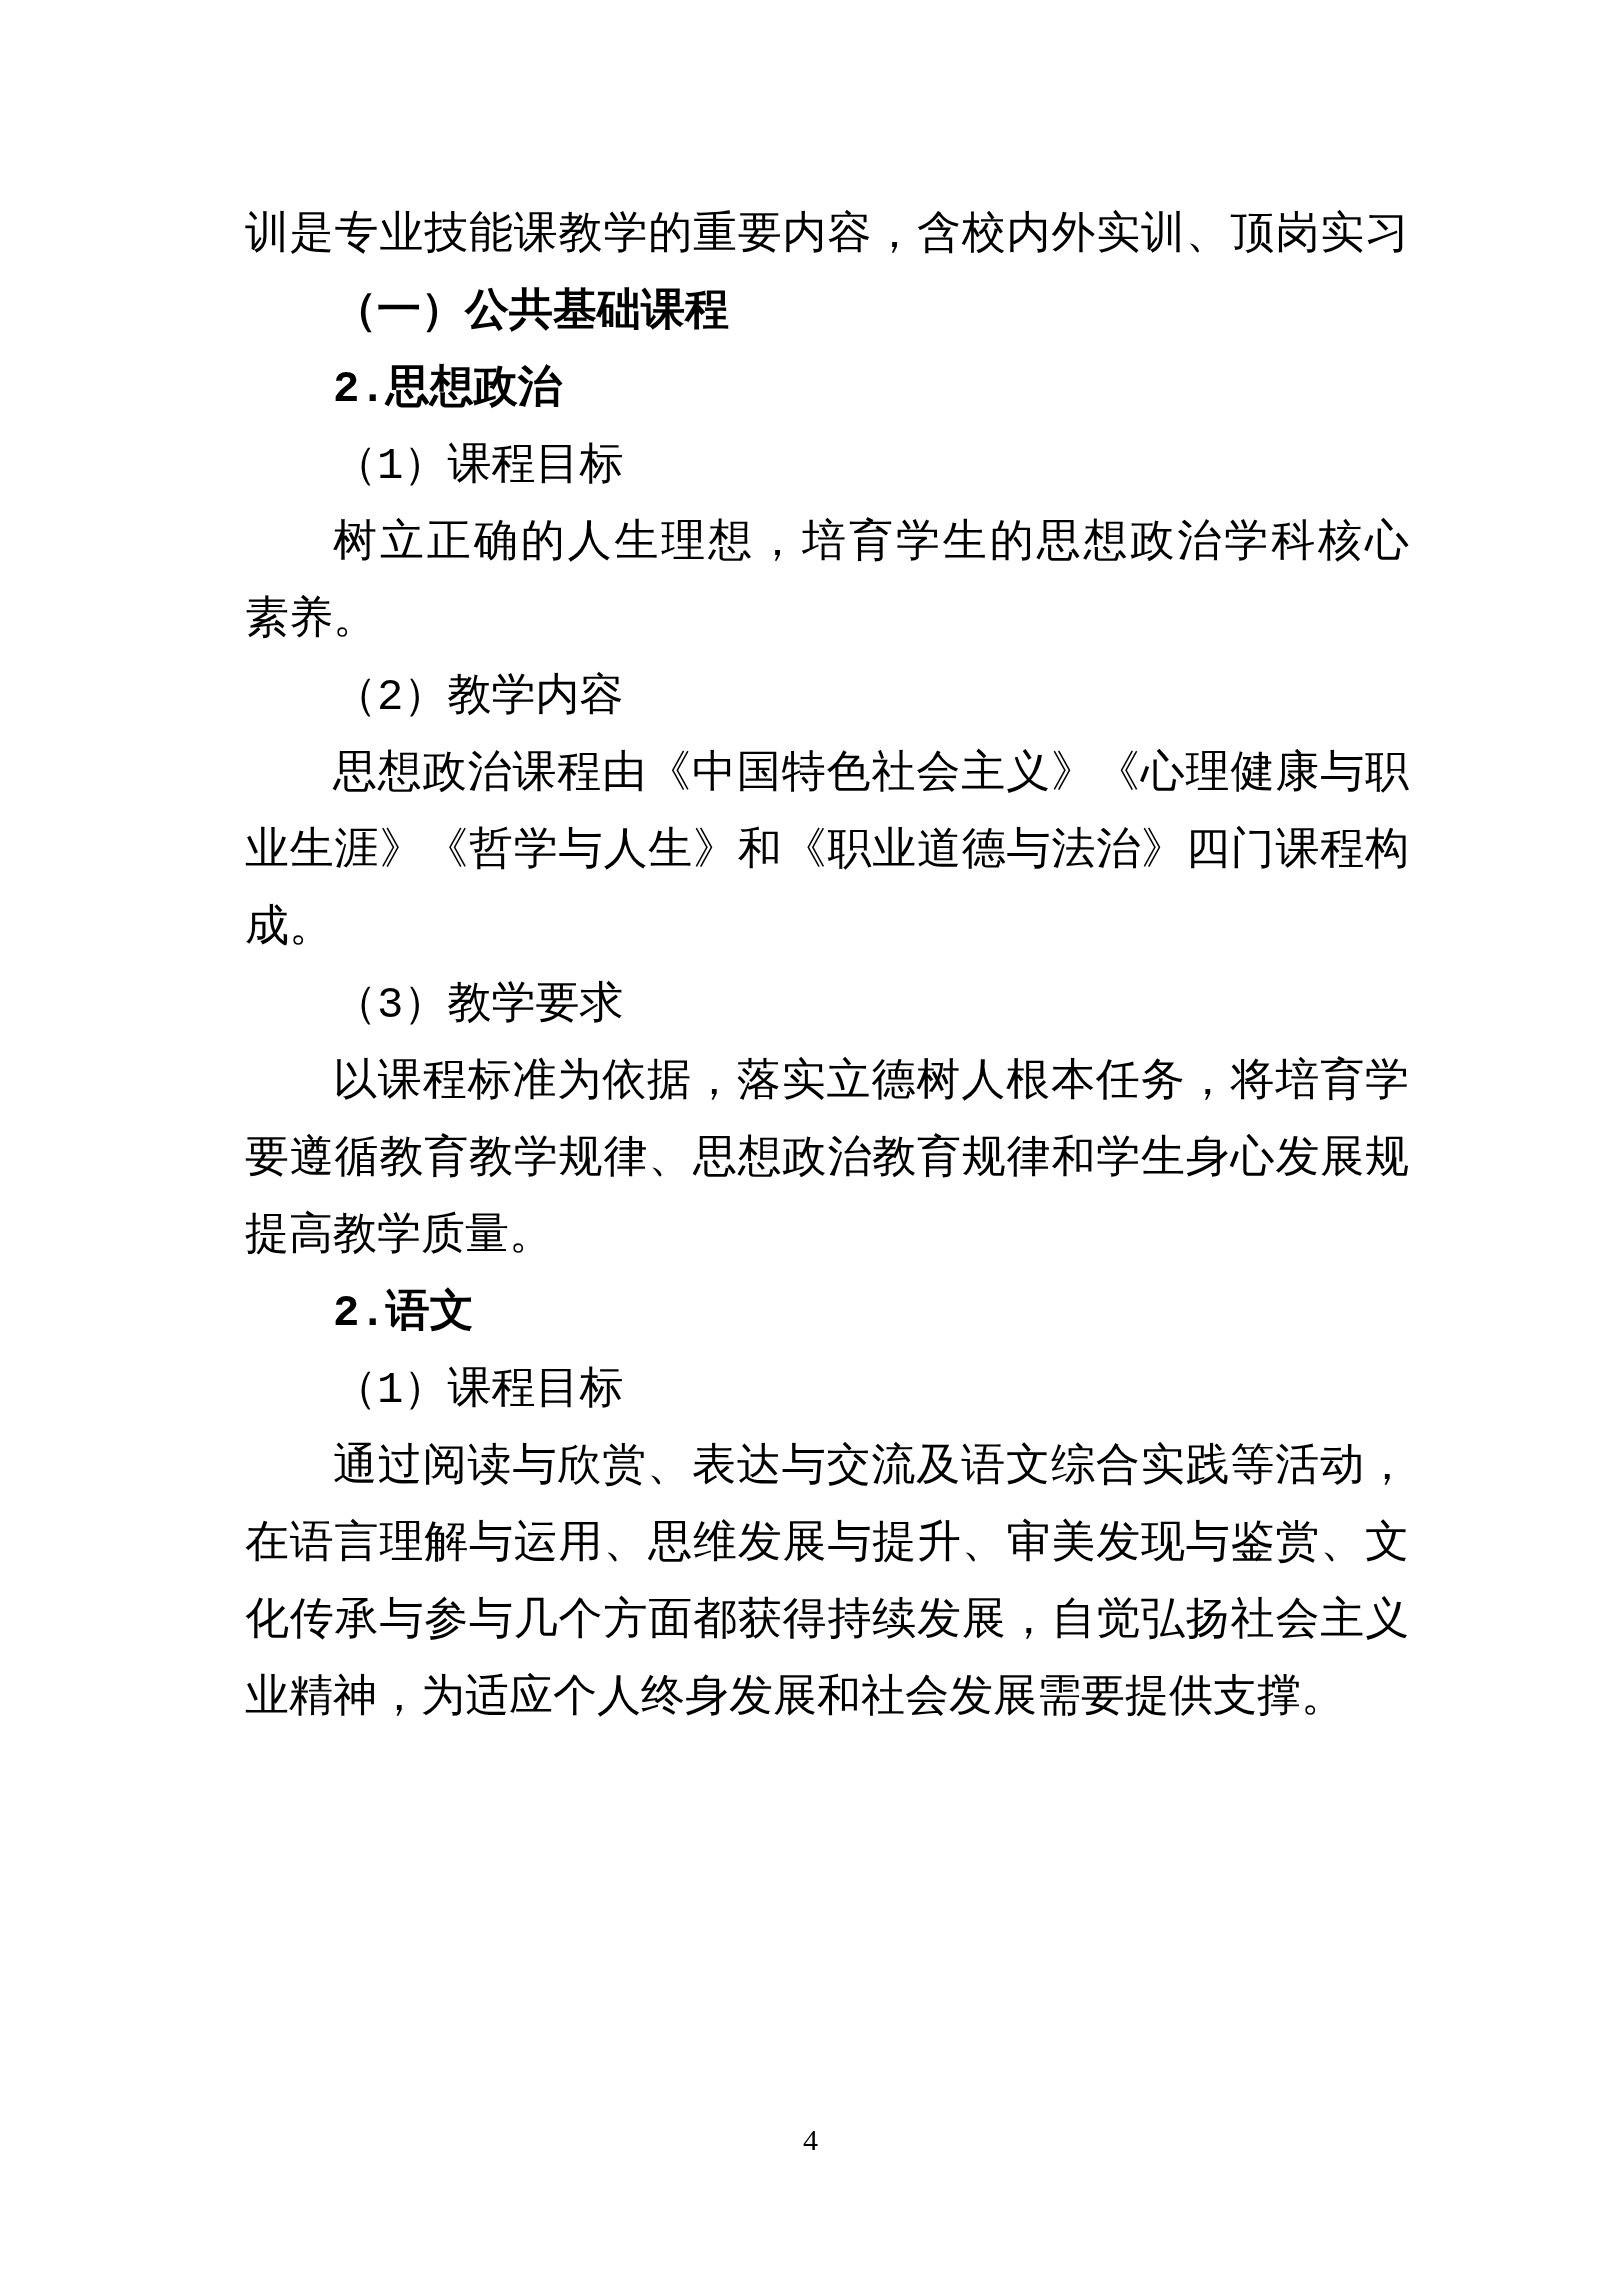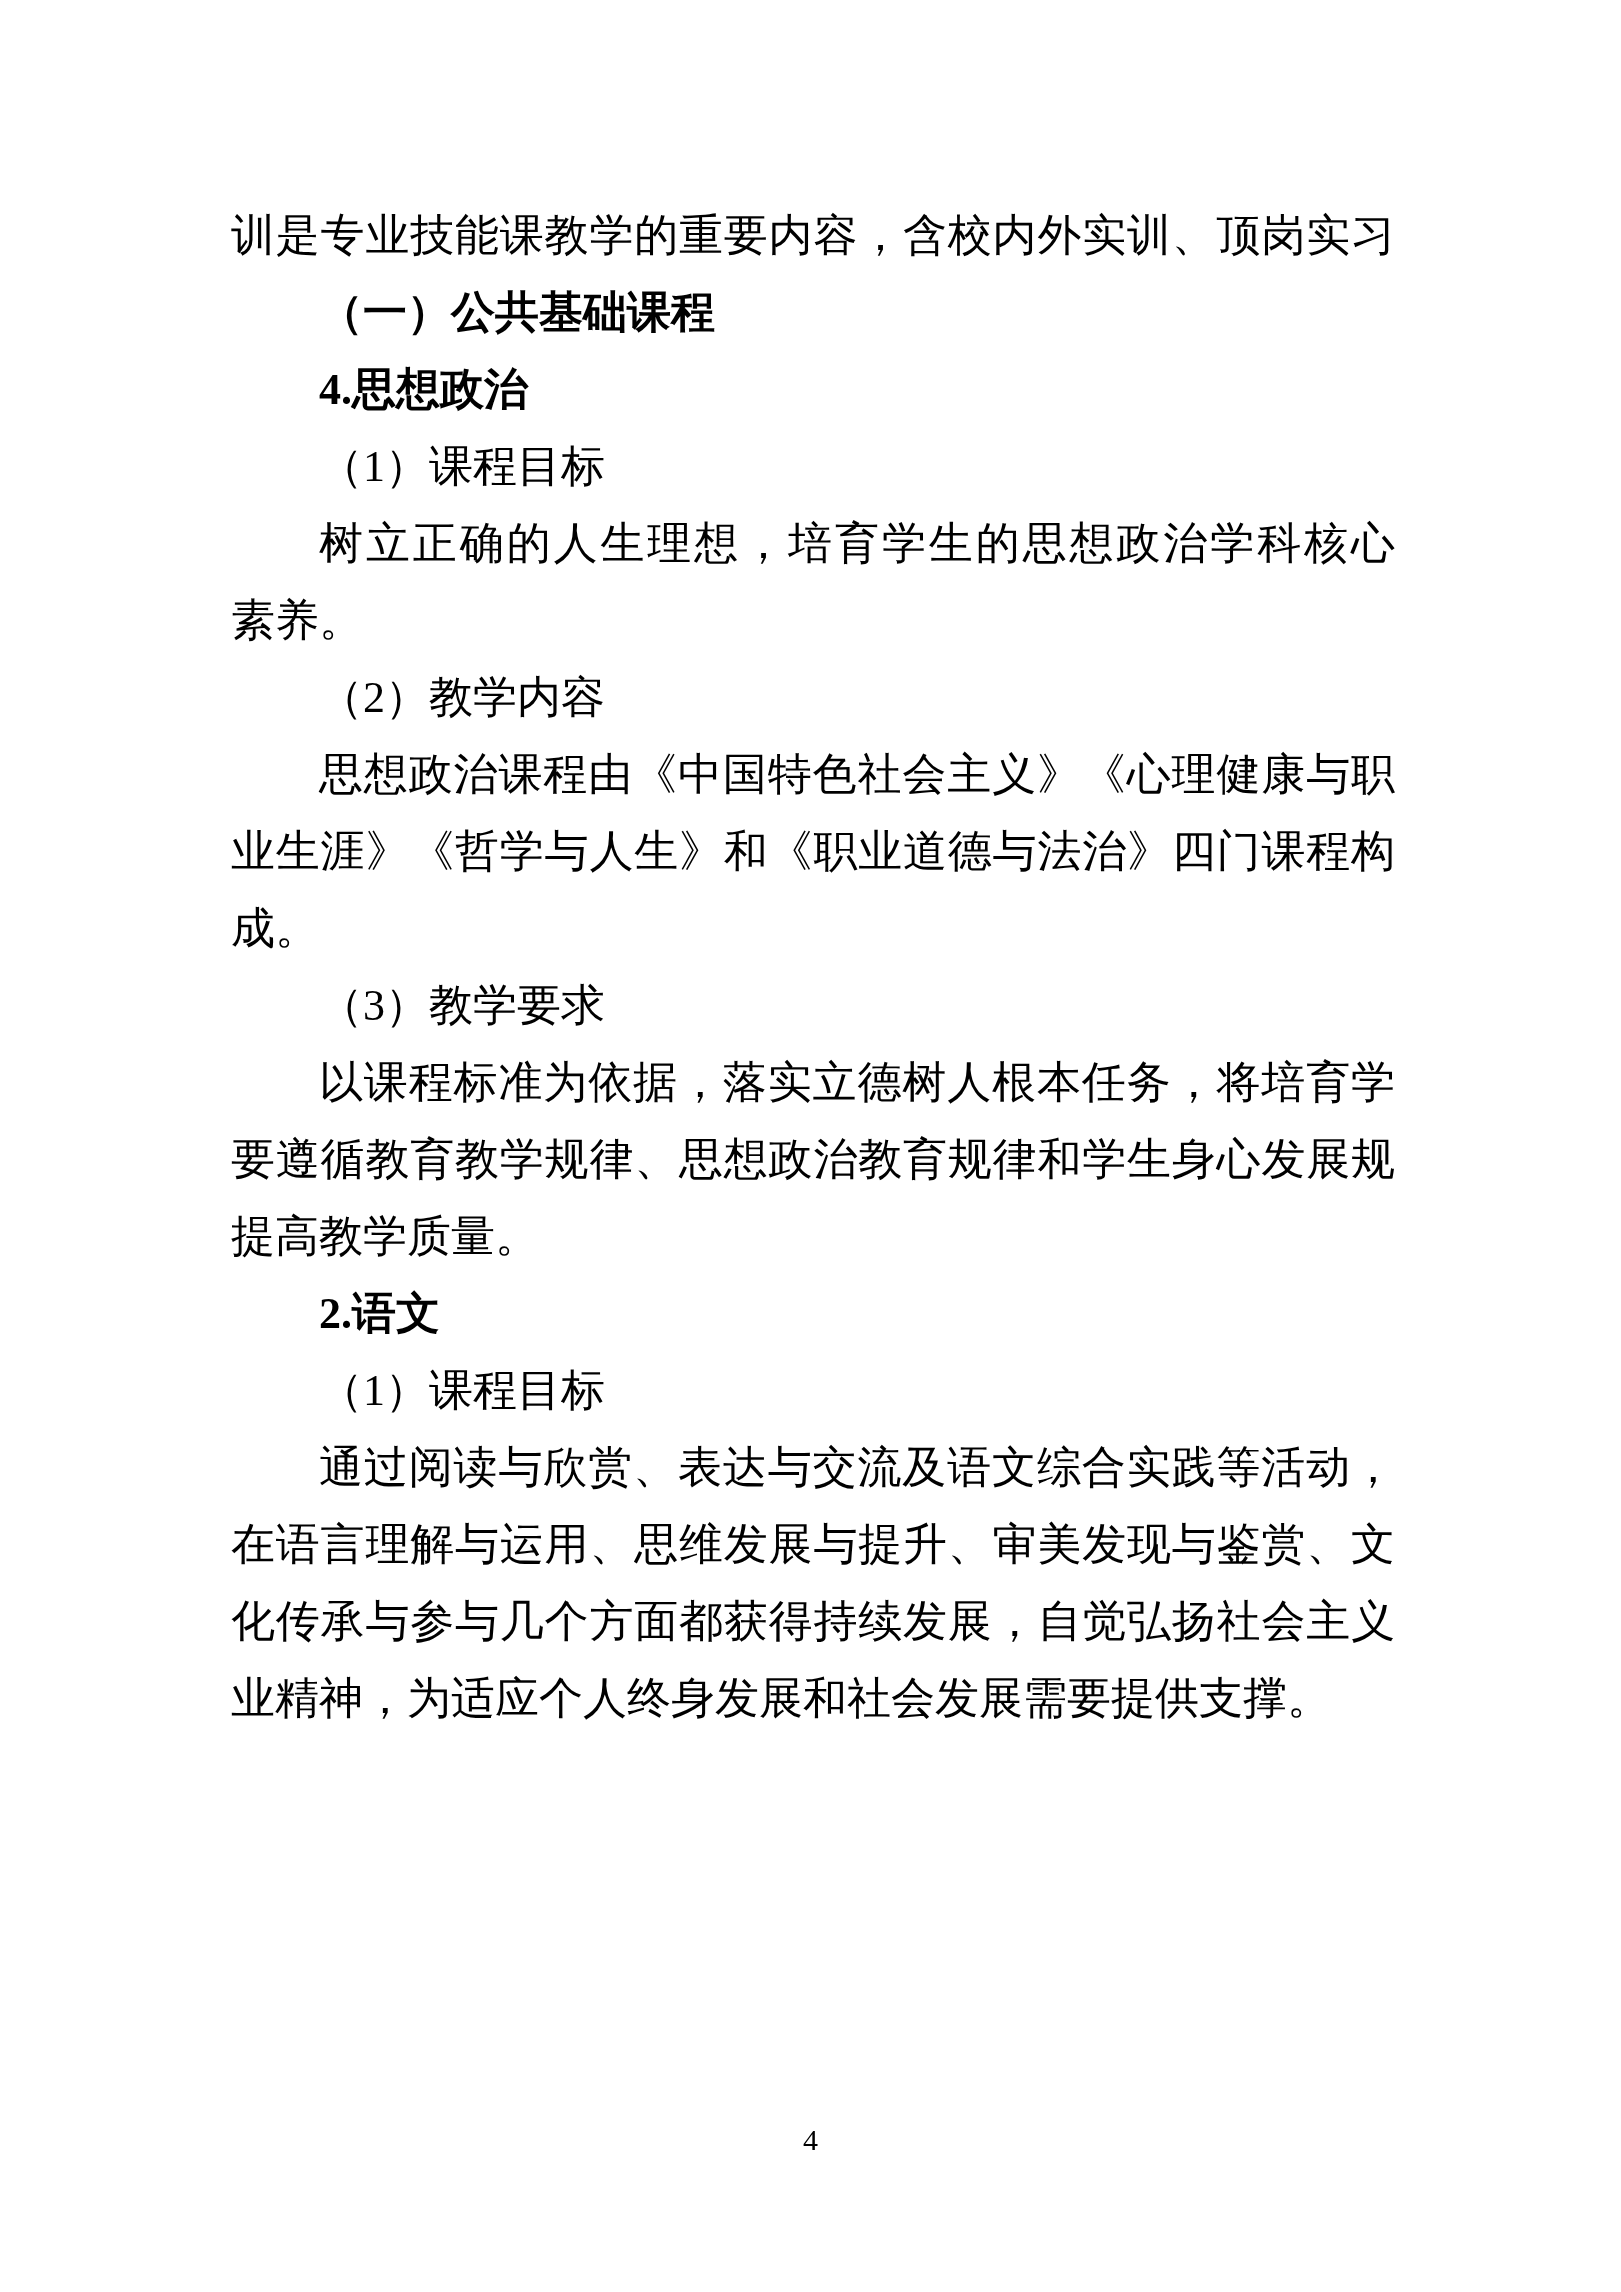--- a/index.html
+++ b/index.html
@@ -11,23 +11,24 @@
     position: relative;
     width: 1621px;
     height: 2293px;
     background: #ffffff;
     overflow: hidden;
     font-family: "Liberation Serif", serif;
     color: #000000;
   }
   .text-block {
     position: absolute;
-    left: 231px;
+    left: 245px;
     top: 197px;
     width: 1164px;
+    font-family: Liberation Mono, monospace;
   }
   .line {
     height: 77px;
     line-height: 77px;
     font-size: 44px;
     text-align: justify;
     text-align-last: left;
     white-space: nowrap;
     color: #000000;
   }
@@ -51,21 +52,21 @@
     color: #000000;
   }
 </style>
 </head>
 <body>
 
 <div class="page">
   <div class="text-block">
       <div class="line stretch">训是专业技能课教学的重要内容，含校内外实训、顶岗实习</div>
       <div class="line indent w600">（一）公共基础课程</div>
-      <div class="line indent w700">4.思想政治</div>
+      <div class="line indent w700">2.思想政治</div>
       <div class="line indent">（1）课程目标</div>
       <div class="line indent stretch">树立正确的人生理想，培育学生的思想政治学科核心</div>
       <div class="line">素养。</div>
       <div class="line indent">（2）教学内容</div>
       <div class="line indent stretch">思想政治课程由《中国特色社会主义》《心理健康与职</div>
       <div class="line stretch">业生涯》《哲学与人生》和《职业道德与法治》四门课程构</div>
       <div class="line">成。</div>
       <div class="line indent">（3）教学要求</div>
       <div class="line indent stretch">以课程标准为依据，落实立德树人根本任务，将培育学</div>
       <div class="line stretch">要遵循教育教学规律、思想政治教育规律和学生身心发展规</div>

